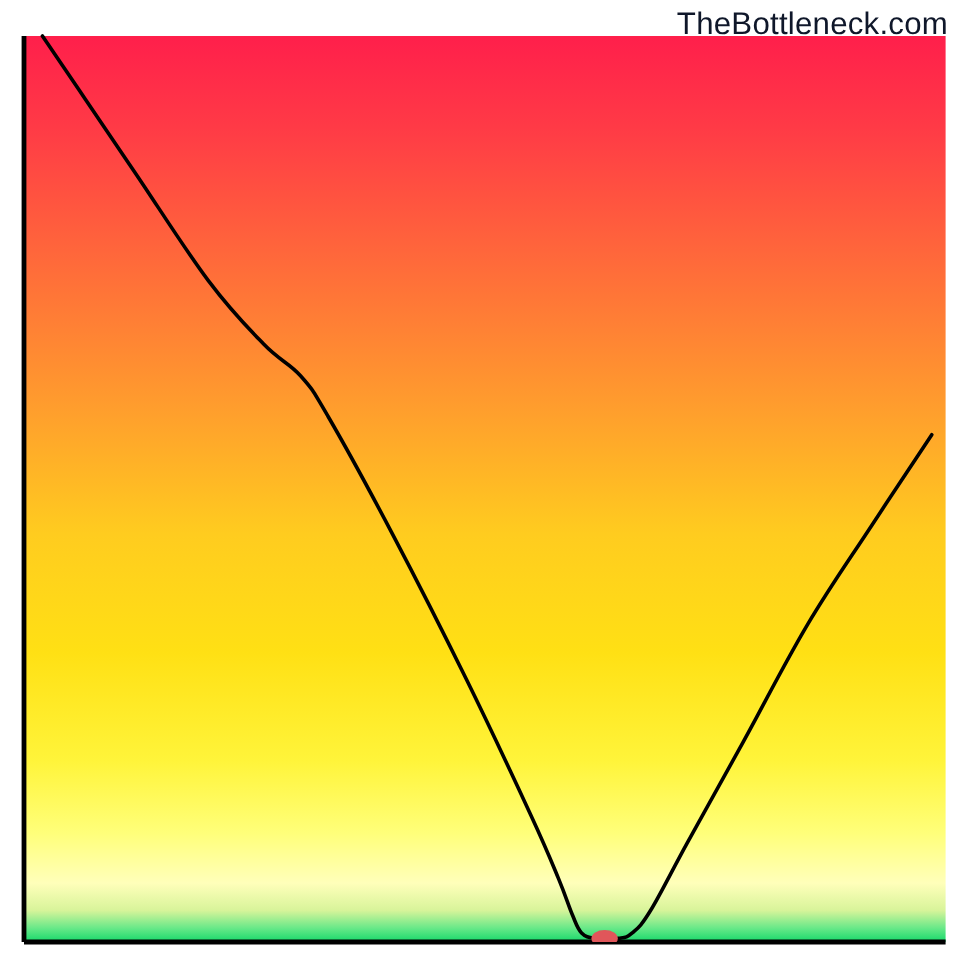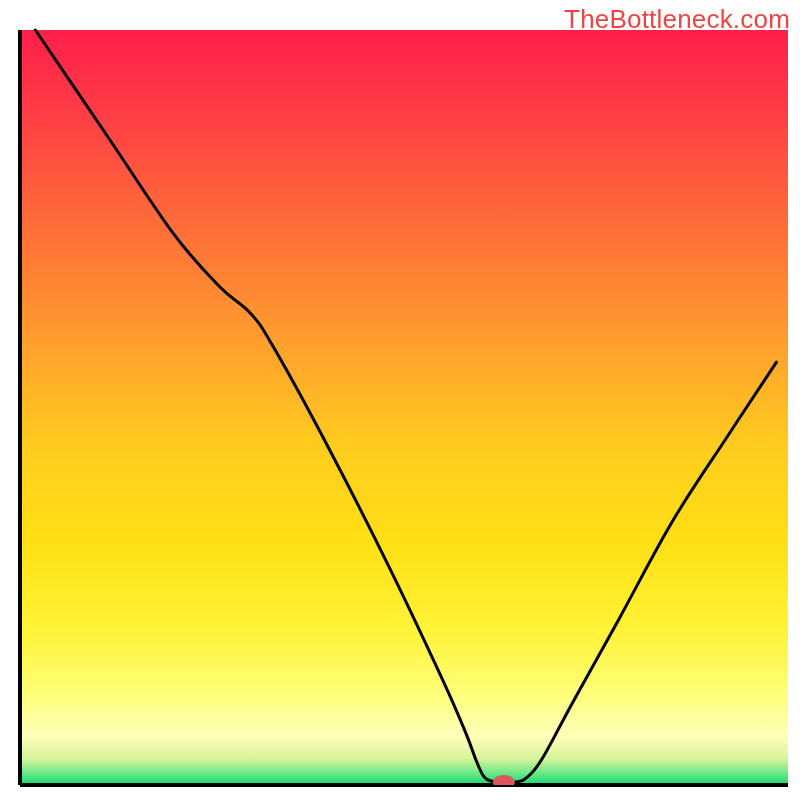--- a/index.html
+++ b/index.html
@@ -10,21 +10,21 @@
     height: 800px;
     background: #ffffff;
   }
   .watermark {
     position: absolute;
     top: 4px;
     right: 10px;
     font-family: Arial, Helvetica, sans-serif;
     font-size: 26px;
     font-weight: 500;
-    color: #ef4444;
+    color: #0f172a;
     letter-spacing: 0.2px;
   }
   svg.plot {
     position: absolute;
     left: 0;
     top: 0;
     width: 800px;
     height: 800px;
     display: block;
   }

